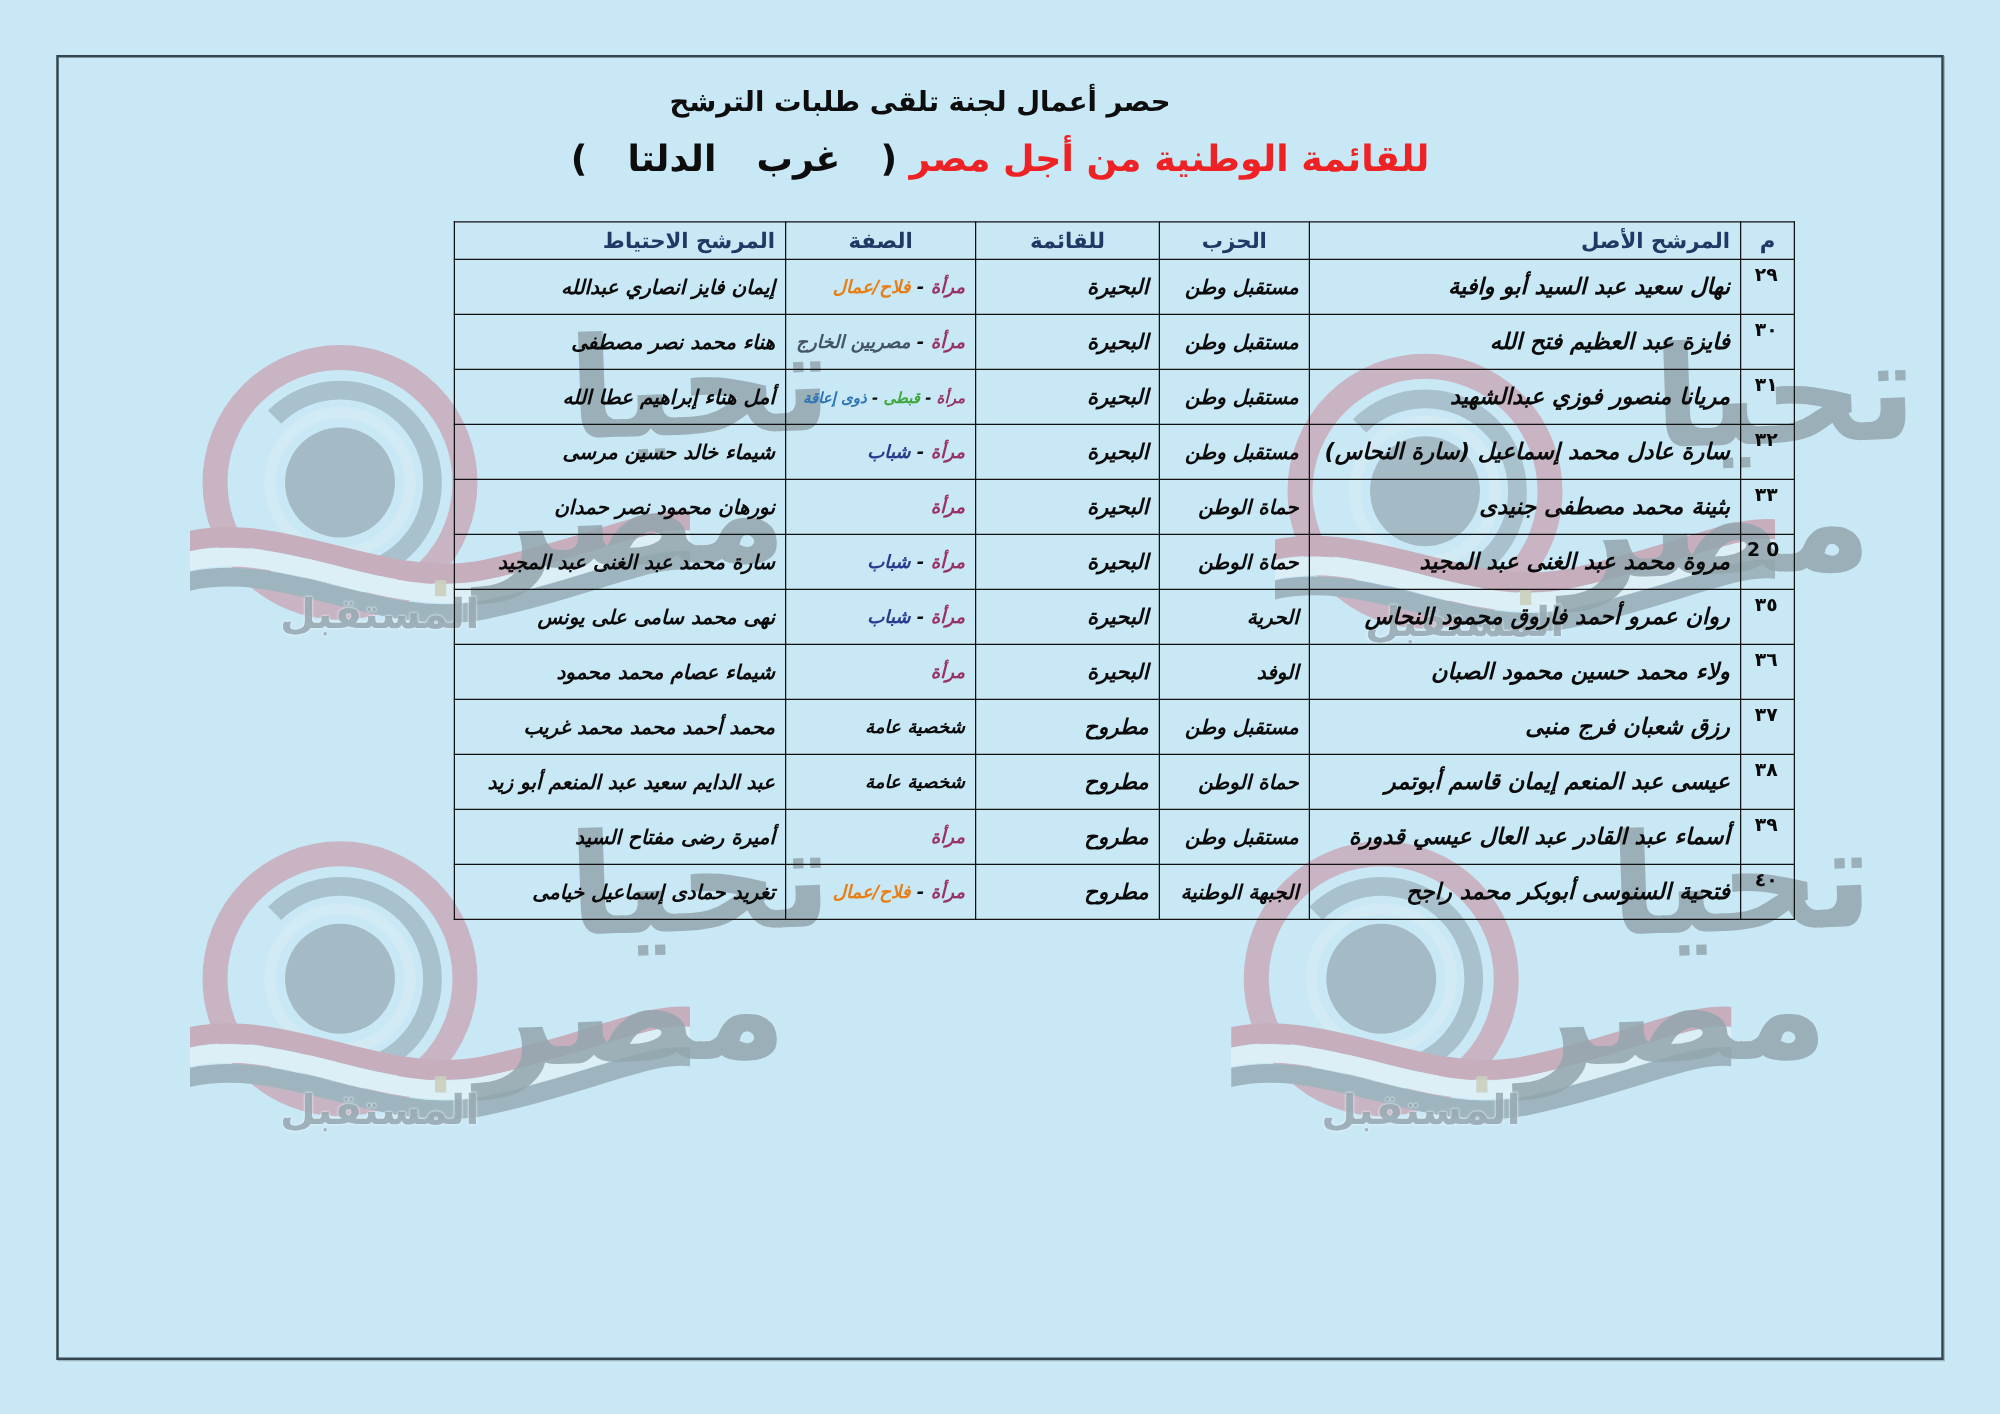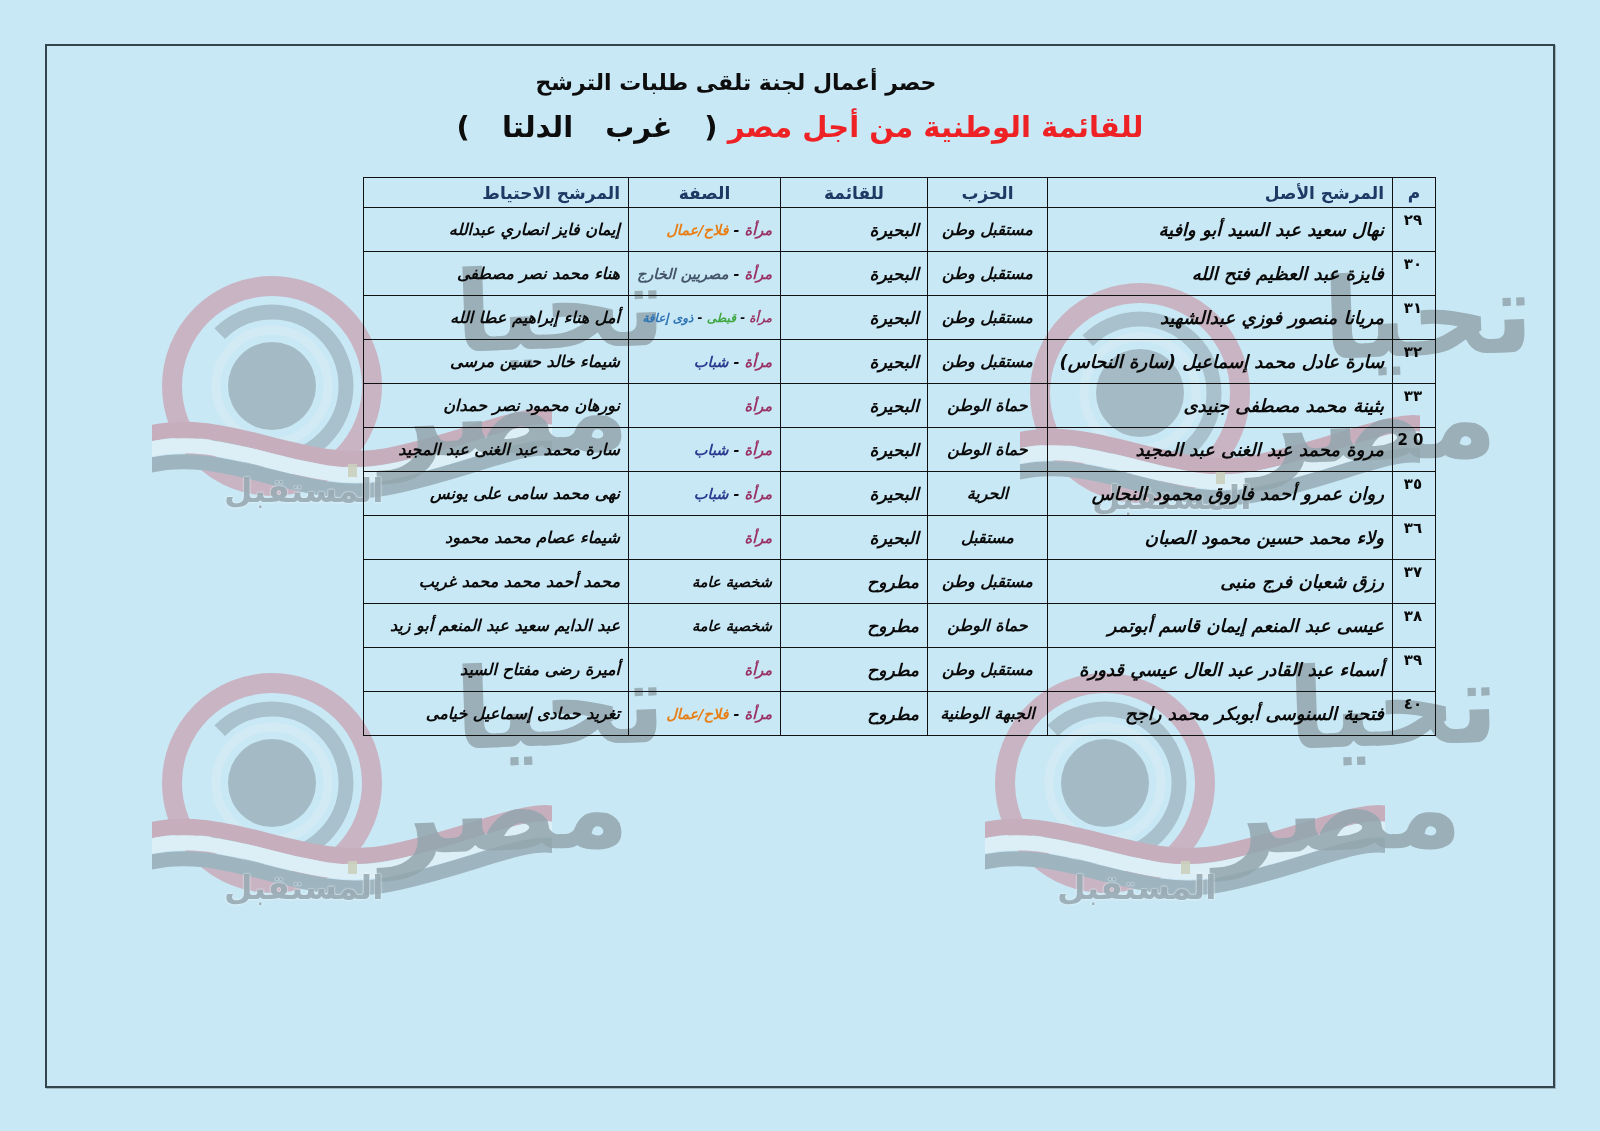--- a/index.html
+++ b/index.html
@@ -64,21 +64,21 @@
   .roster thead th.h-orig,.roster thead th.h-res{text-align:right;}
   .roster tbody td{
     height:40px;font-weight:bold;font-style:italic;color:#0a0a0a;
     text-align:right;vertical-align:middle;
   }
   .roster td.c-num{
     text-align:center;vertical-align:top;padding-top:3px;font-style:normal;
     font-size:15px;letter-spacing:5px;padding-right:2px;padding-left:0;
   }
   .roster td.c-orig{font-size:18px;}
-  .roster td.c-party{font-size:16px;text-align:center;}
+  .roster td.c-party{font-size:16px;}
   .roster td.c-gov{font-size:17px;}
   .roster td.c-attr{font-size:14.5px;}
   .roster td.c-attr.tight{font-size:12px;}
   .roster td.c-attr .sep{color:#0a0a0a;}
   .roster td.c-res{font-size:16px;}
 </style>
 </head>
 <body>
 
 <div class="frame"></div>
@@ -221,21 +221,21 @@
         <td class="c-num">٣٥</td>
         <td class="c-orig">روان عمرو أحمد فاروق محمود النحاس</td>
         <td class="c-party">الحرية</td>
         <td class="c-gov">البحيرة</td>
         <td class="c-attr"><span style="color: rgb(153, 51, 102);">مرأة</span><span class="sep"> - </span><span style="color: rgb(42, 59, 143);">شباب</span></td>
         <td class="c-res">نهى محمد سامى على يونس</td>
       </tr>
       <tr>
         <td class="c-num">٣٦</td>
         <td class="c-orig">ولاء محمد حسين محمود الصبان</td>
-        <td class="c-party">مستقبل</td>
+        <td class="c-party">الوفد</td>
         <td class="c-gov">البحيرة</td>
         <td class="c-attr"><span style="color: rgb(153, 51, 102);">مرأة</span></td>
         <td class="c-res">شيماء عصام محمد محمود</td>
       </tr>
       <tr>
         <td class="c-num">٣٧</td>
         <td class="c-orig">رزق شعبان فرج منبى</td>
         <td class="c-party">مستقبل وطن</td>
         <td class="c-gov">مطروح</td>
         <td class="c-attr"><span style="color: rgb(10, 10, 10);">شخصية عامة</span></td>

